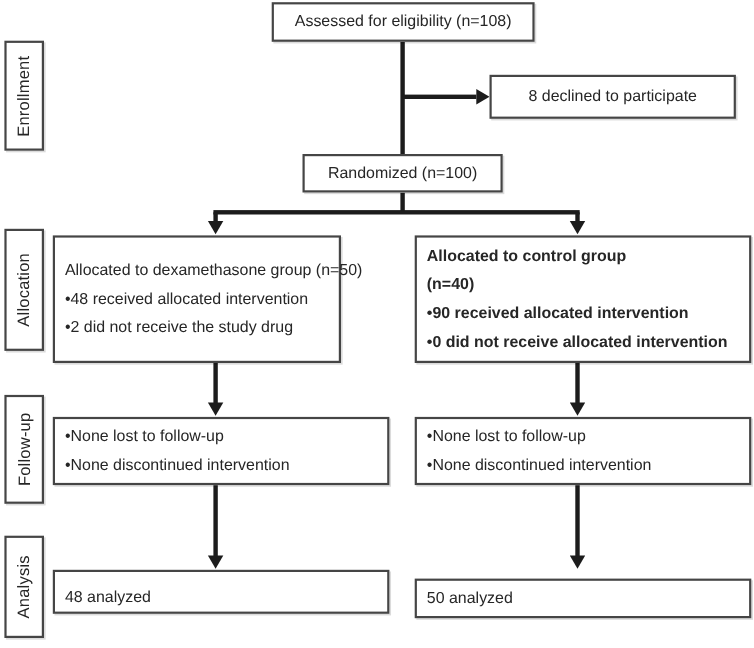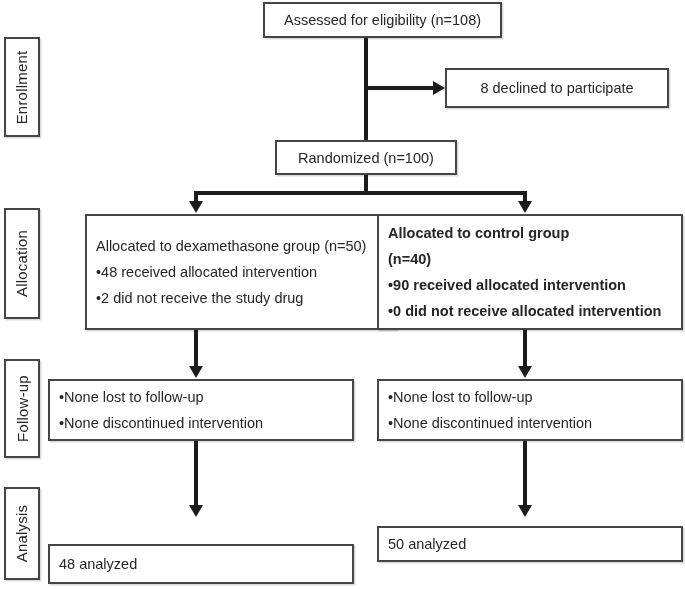--- a/index.html
+++ b/index.html
@@ -91,33 +91,33 @@
   <div class="conn" style="left:194px; top:330px; width:4px; height:37px;"></div>
   <div class="arrow-down" style="left:189px; top:366px;"></div>
   <div class="conn" style="left:523px; top:330px; width:4px; height:37px;"></div>
   <div class="arrow-down" style="left:518px; top:366px;"></div>
 
   <div class="conn" style="left:194px; top:441px; width:4px; height:65px;"></div>
   <div class="arrow-down" style="left:189px; top:505px;"></div>
   <div class="conn" style="left:523px; top:441px; width:4px; height:65px;"></div>
   <div class="arrow-down" style="left:518px; top:505px;"></div>
 
-  <div class="box center" style="left:263px; top:2px; width:239px; height:36px;">
+  <div class="box center" style="left:247px; top:2px; width:239px; height:36px;">
     <div class="bline">Assessed for eligibility (n=108)</div>
   </div>
 
   <div class="box center" style="left:445px; top:68px; width:224px; height:40px;">
     <div class="bline">8 declined to participate</div>
   </div>
 
   <div class="box center" style="left:275px; top:140px; width:182px; height:35px;text-align:right;">
     <div class="bline">Randomized (n=100)</div>
   </div>
 
-  <div class="box padded" style="left:48px; top:214px; width:312px; height:116px;margin-left:37px;">
+  <div class="box padded" style="left:48px; top:214px; width:262px; height:116px;">
     <div class="bline">Allocated to dexamethasone group (n=50)</div>
     <div class="bline bullet">48 received allocated intervention</div>
     <div class="bline bullet">2 did not receive the study drug</div>
   </div>
 
   <div class="box padded" style="left:377px; top:214px; width:306px; height:116px;font-weight:bold;">
     <div class="bline">Allocated to control group</div>
     <div class="bline">(n=40)</div>
     <div class="bline bullet">90 received allocated intervention</div>
     <div class="bline bullet">0 did not receive allocated intervention</div>
@@ -126,21 +126,21 @@
   <div class="box padded" style="left:48px; top:379px; width:306px; height:62px;">
     <div class="bline bullet">None lost to follow-up</div>
     <div class="bline bullet">None discontinued intervention</div>
   </div>
 
   <div class="box padded" style="left:377px; top:379px; width:306px; height:62px;">
     <div class="bline bullet">None lost to follow-up</div>
     <div class="bline bullet">None discontinued intervention</div>
   </div>
 
-  <div class="box padded" style="left:48px; top:544px; width:306px; height:40px;">
+  <div class="box padded" style="left:48px; top:518px; width:306px; height:40px;justify-content:flex-end;">
     <div class="bline">48 analyzed</div>
   </div>
 
   <div class="box padded" style="left:377px; top:526px; width:306px; height:36px;">
     <div class="bline">50 analyzed</div>
   </div>
 
 </div>
 
 </body></html>

